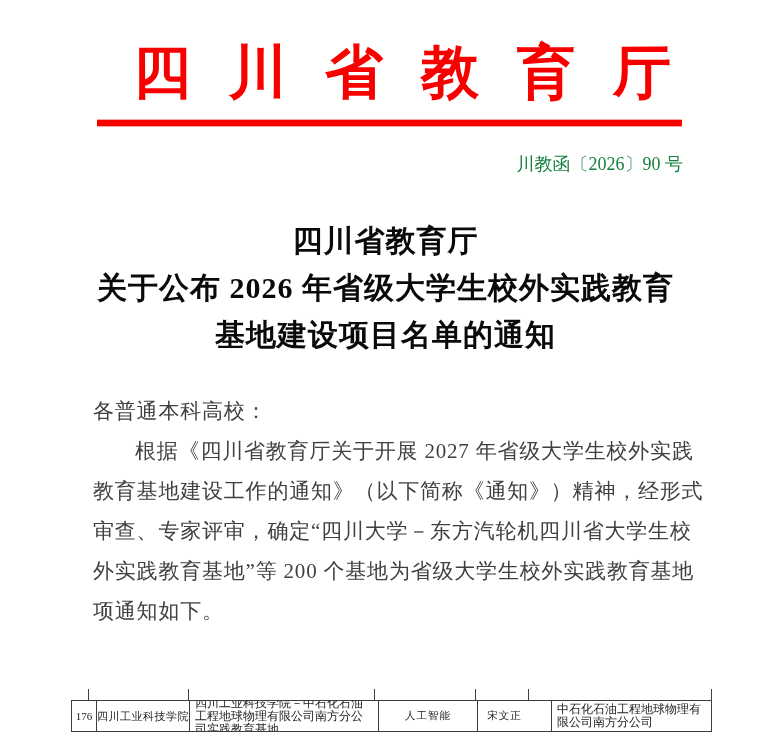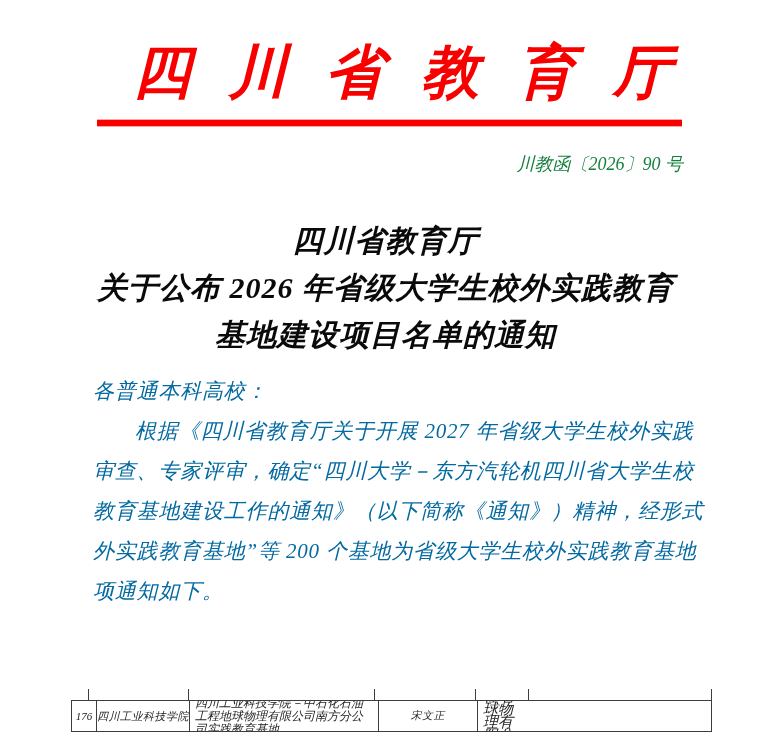--- a/index.html
+++ b/index.html
@@ -2,21 +2,21 @@
 <html><head>
 <meta charset="utf-8">
 <style>
   * { margin: 0; padding: 0; box-sizing: border-box; }
   html, body {
     width: 771px; height: 749px;
     background: #ffffff;
     overflow: hidden;
     font-family: "Liberation Serif", "DejaVu Serif", serif;
   }
-  .page { position: relative; width: 771px; height: 640px; background: #ffffff; font-style: italic; }
+  .page { position: relative; width: 771px; height: 640px; background: #ffffff; }
 
   
   .letterhead {
     position: absolute;
     left: 133px; top: 40px;
     font-size: 58px; line-height: 66px;
     font-weight: 700;
     letter-spacing: 38px;
     white-space: nowrap;
     color: #f70000;
@@ -47,25 +47,25 @@
     font-size: 30px; line-height: 47px;
     font-weight: 700;
     letter-spacing: 1px;
     color: #0a0a0a;
   }
   .title-line { white-space: nowrap; }
 
   
   .body-block {
     position: absolute;
-    left: 93px; top: 371px;
+    left: 93px; top: 391px;
     width: 596px;
     font-size: 21px; line-height: 40px;
     letter-spacing: 0.8px;
-    color: #0369a1;
+    color: #404040;
   }
   .body-line { white-space: nowrap; }
   .indent-first { text-indent: 42px; }
 
   
   .table-row {
     position: absolute;
     left: 71px; top: 700px;
     width: 641px; height: 32px;
     border: 1px solid #3d3d3d;
@@ -85,21 +85,21 @@
     padding: 2px 5px;
     line-height: 13px;
     align-items: center;
     text-align: left;
   }
   .c-num   { font-size: 11px; }
   .c-school{ font-size: 11px; letter-spacing: 0.5px; }
   .c-base  { font-size: 12px; }
   .c-field { font-size: 10.5px; letter-spacing: 1px; }
   .c-name  { font-size: 10.5px; letter-spacing: 1px; }
-  .c-partner { font-size: 15px; }
+  .c-partner { font-size: 12px; margin-left: 20px; }
 
   
   .stub {
     position: absolute;
     top: 689px; height: 11px; width: 1px;
     background: #3d3d3d;
   }
 </style>
 </head>
 <body>
@@ -114,34 +114,35 @@
 
   <div class="title-block">
     <div class="title-line">四川省教育厅</div>
     <div class="title-line">关于公布 2026 年省级大学生校外实践教育</div>
     <div class="title-line">基地建设项目名单的通知</div>
   </div>
 
   <div class="body-block">
     <div class="body-line">各普通本科高校：</div>
     <div class="body-line indent-first">根据《四川省教育厅关于开展 2027 年省级大学生校外实践</div>
+    <div class="body-line">教育基地建设工作的通知》（以下简称《通知》）精神，经形式</div>
     <div class="body-line">审查、专家评审，确定“四川大学－东方汽轮机四川省大学生校</div>
-    <div class="body-line">教育基地建设工作的通知》（以下简称《通知》）精神，经形式</div>
     <div class="body-line">外实践教育基地”等 200 个基地为省级大学生校外实践教育基地</div>
     <div class="body-line">项通知如下。</div>
   </div>
 
   <div class="stub" style="left:88px"></div>
   <div class="stub" style="left:188px"></div>
   <div class="stub" style="left:374px"></div>
   <div class="stub" style="left:475px"></div>
   <div class="stub" style="left:528px"></div>
   <div class="stub" style="left:711px"></div>
 
   <div class="table-row">
     <div class="cell center c-num">176</div>
     <div class="cell center c-school">四川工业科技学院</div>
     <div class="cell wrap c-base">四川工业科技学院－中石化石油工程地球物理有限公司南方分公司实践教育基地</div>
+    <div class="cell center c-field">人工智能</div>
     <div class="cell center c-name">宋文正</div>
     <div class="cell wrap c-partner">中石化石油工程地球物理有限公司南方分公司</div>
   </div>
 
 </div>
 
 </body></html>

